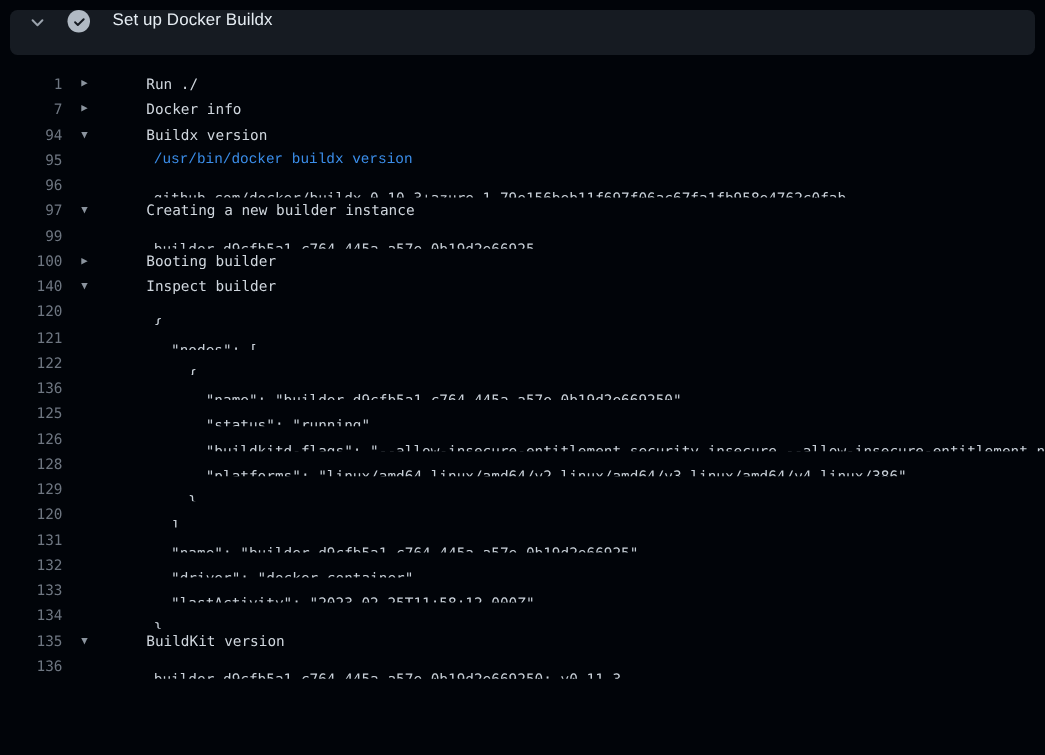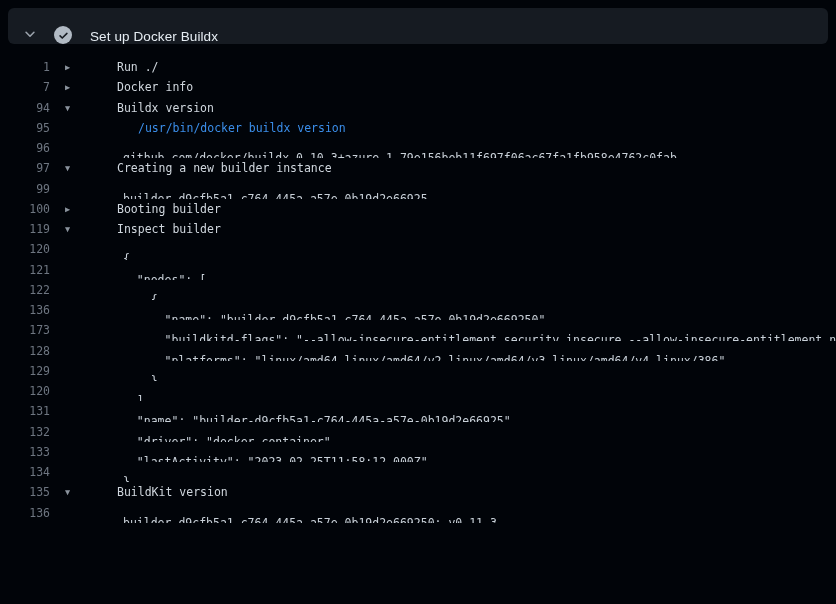--- a/index.html
+++ b/index.html
@@ -7,21 +7,21 @@
   body {
     background:#010409;
     font-family:"DejaVu Sans Mono", monospace;
   }
   .step-header{
     margin:8px 8px 0 8px;
     height:36px;
     background:#161b22;
     border-radius:6px;
     display:flex;
-    align-items:flex-end;
+    align-items:flex-start;
     padding:0 12px;
   }
   .chev-btn{
     width:20px;height:20px;
     display:flex;align-items:center;justify-content:center;
     background:none;border:none;cursor:pointer;flex:none;
   }
   .status-circle{
     width:18px;height:18px;border-radius:50%;
     background:#b1bac4;
@@ -60,21 +60,21 @@
     display:inline-block;
     width:14px;
     margin-left:15px;
     font-size:8.5px;
     color:#8b949e;
     text-align:left;
   }
   .txt{ color:#c9d1d9;padding-left:38px; }
   .group .txt{ color:#d0d7de; margin-left:0; }
   .plain .txt{ margin-left:35px;margin-top:20px; }
-  .command .txt{ color:#3b8eea; margin-left:50px; }
+  .command .txt{ color:#3b8eea; margin-left:35px;font-family:Liberation Mono, monospace; }
 </style>
 </head>
 <body>
 
 <div class="step-header">
   <button class="chev-btn">
     <span style="display:flex">
       <svg width="14" height="14" viewBox="0 0 16 16">
         <path d="M3.5 6l4.5 4.5L12.5 6" fill="none" stroke="#9ba3ad" stroke-width="1.8" stroke-linecap="round" stroke-linejoin="round"></path>
       </svg>
@@ -90,26 +90,27 @@
 
 <div class="log" id="log">
     <div class="line group"><span class="num">1</span><span class="caret">▶</span><span class="txt">Run ./</span></div>
     <div class="line group"><span class="num">7</span><span class="caret">▶</span><span class="txt">Docker info</span></div>
     <div class="line group"><span class="num">94</span><span class="caret">▼</span><span class="txt">Buildx version</span></div>
     <div class="line command"><span class="num">95</span><span class="txt">/usr/bin/docker buildx version</span></div>
     <div class="line plain"><span class="num">96</span><span class="txt">github.com/docker/buildx 0.10.3+azure-1 79e156beb11f697f06ac67fa1fb958e4762c0fab</span></div>
     <div class="line group"><span class="num">97</span><span class="caret">▼</span><span class="txt">Creating a new builder instance</span></div>
     <div class="line plain"><span class="num">99</span><span class="txt">builder-d9cfb5a1-c764-445a-a57e-0b19d2e66925</span></div>
     <div class="line group"><span class="num">100</span><span class="caret">▶</span><span class="txt">Booting builder</span></div>
-    <div class="line group"><span class="num">119</span><span class="caret">▼</span><span class="txt">Inspect builder</span></div>
+    <div class="line group"><span class="num">140</span><span class="caret">▼</span><span class="txt">Inspect builder</span></div>
     <div class="line plain"><span class="num">120</span><span class="txt">{</span></div>
     <div class="line plain"><span class="num">121</span><span class="txt">  "nodes": [</span></div>
     <div class="line plain"><span class="num">122</span><span class="txt">    {</span></div>
     <div class="line plain"><span class="num">136</span><span class="txt">      "name": "builder-d9cfb5a1-c764-445a-a57e-0b19d2e669250",</span></div>
-    <div class="line plain"><span class="num">173</span><span class="txt">      "buildkitd-flags": "--allow-insecure-entitlement security.insecure --allow-insecure-entitlement network.host",</span></div>
+    <div class="line plain"><span class="num">125</span><span class="txt">      "status": "running",</span></div>
+    <div class="line plain"><span class="num">126</span><span class="txt">      "buildkitd-flags": "--allow-insecure-entitlement security.insecure --allow-insecure-entitlement network.host",</span></div>
     <div class="line plain"><span class="num">128</span><span class="txt">      "platforms": "linux/amd64,linux/amd64/v2,linux/amd64/v3,linux/amd64/v4,linux/386"</span></div>
     <div class="line plain"><span class="num">129</span><span class="txt">    }</span></div>
     <div class="line plain"><span class="num">120</span><span class="txt">  ],</span></div>
     <div class="line plain"><span class="num">131</span><span class="txt">  "name": "builder-d9cfb5a1-c764-445a-a57e-0b19d2e66925",</span></div>
     <div class="line plain"><span class="num">132</span><span class="txt">  "driver": "docker-container",</span></div>
     <div class="line plain"><span class="num">133</span><span class="txt">  "lastActivity": "2023-02-25T11:58:12.000Z"</span></div>
     <div class="line plain"><span class="num">134</span><span class="txt">}</span></div>
     <div class="line group"><span class="num">135</span><span class="caret">▼</span><span class="txt">BuildKit version</span></div>
     <div class="line plain"><span class="num">136</span><span class="txt">builder-d9cfb5a1-c764-445a-a57e-0b19d2e669250: v0.11.3</span></div>
   </div>

